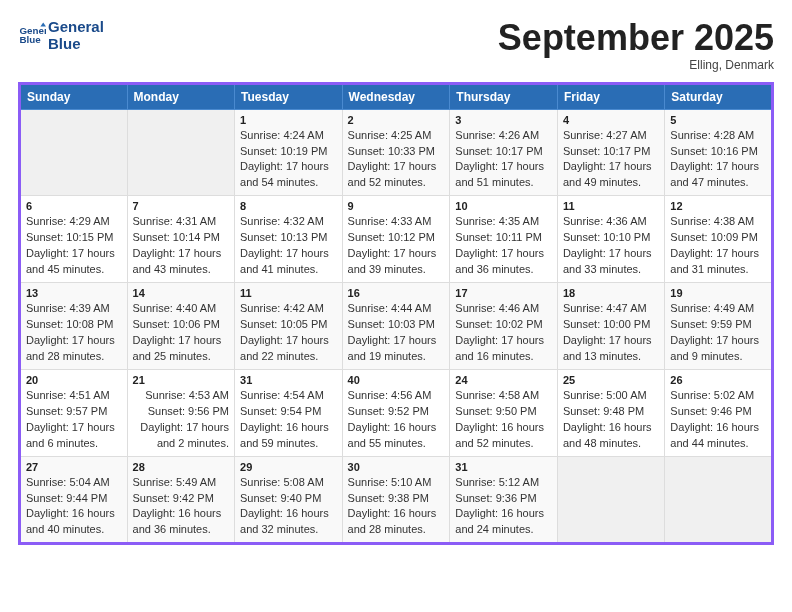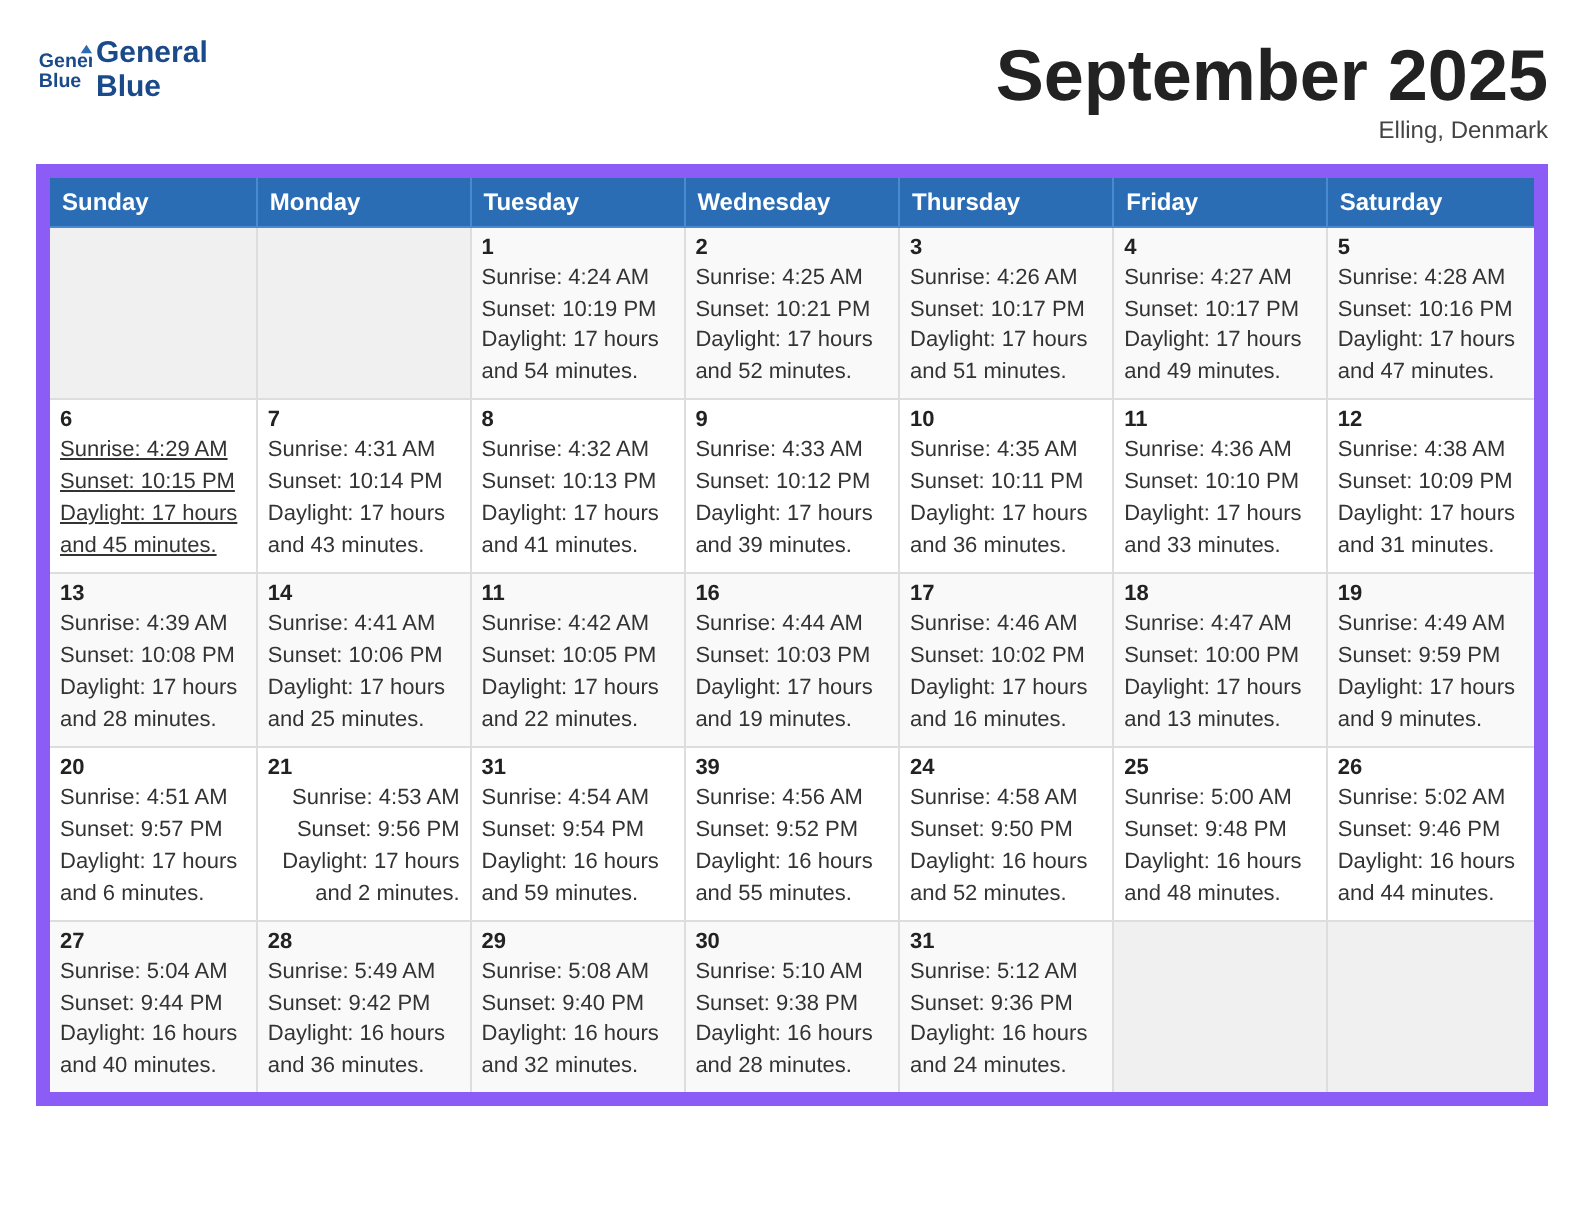--- a/index.html
+++ b/index.html
@@ -40,21 +40,21 @@
       color: #222;
       line-height: 1.1;
     }
     .subtitle {
       font-size: 12px;
       color: #444;
     }
     .calendar {
       width: 100%;
       border-collapse: collapse;
-      border: 7px solid #8b5cf6;
+      border: 3px solid #8b5cf6;
     }
     .calendar th {
       background: #2a6db5;
       color: #fff;
       font-size: 12px;
       font-weight: bold;
       padding: 5px 6px;
       text-align: left;
       border: 1px solid #4a8ad0;
     }
@@ -131,21 +131,21 @@
           <td>
             <span class="day-num">1</span>
             <div class="day-info" style="white-space: pre-line;">Sunrise: 4:24 AM
 Sunset: 10:19 PM
 Daylight: 17 hours
 and 54 minutes.</div>
           </td>
           <td>
             <span class="day-num">2</span>
             <div class="day-info" style="white-space: pre-line;">Sunrise: 4:25 AM
-Sunset: 10:21 PM
+Sunset: 10:33 PM
 Daylight: 17 hours
 and 52 minutes.</div>
           </td>
           <td>
             <span class="day-num">3</span>
             <div class="day-info" style="white-space: pre-line;">Sunrise: 4:26 AM
 Sunset: 10:17 PM
 Daylight: 17 hours
 and 51 minutes.</div>
           </td>
@@ -160,21 +160,21 @@
             <span class="day-num">5</span>
             <div class="day-info" style="white-space: pre-line;">Sunrise: 4:28 AM
 Sunset: 10:16 PM
 Daylight: 17 hours
 and 47 minutes.</div>
           </td>
         </tr>
         <tr>
           <td>
             <span class="day-num">6</span>
-            <div class="day-info" style="white-space: pre-line; text-decoration: underline;">Sunrise: 4:29 AM
+            <div class="day-info" style="white-space: pre-line;">Sunrise: 4:29 AM
 Sunset: 10:15 PM
 Daylight: 17 hours
 and 45 minutes.</div>
           </td>
           <td>
             <span class="day-num">7</span>
             <div class="day-info" style="white-space: pre-line;">Sunrise: 4:31 AM
 Sunset: 10:14 PM
 Daylight: 17 hours
 and 43 minutes.</div>
@@ -218,21 +218,21 @@
         <tr>
           <td>
             <span class="day-num">13</span>
             <div class="day-info" style="white-space: pre-line;">Sunrise: 4:39 AM
 Sunset: 10:08 PM
 Daylight: 17 hours
 and 28 minutes.</div>
           </td>
           <td>
             <span class="day-num">14</span>
-            <div class="day-info" style="white-space: pre-line;">Sunrise: 4:41 AM
+            <div class="day-info" style="white-space: pre-line;">Sunrise: 4:40 AM
 Sunset: 10:06 PM
 Daylight: 17 hours
 and 25 minutes.</div>
           </td>
           <td>
             <span class="day-num">11</span>
             <div class="day-info" style="white-space: pre-line;">Sunrise: 4:42 AM
 Sunset: 10:05 PM
 Daylight: 17 hours
 and 22 minutes.</div>
@@ -282,21 +282,21 @@
 and 2 minutes.</div>
           </td>
           <td>
             <span class="day-num">31</span>
             <div class="day-info" style="white-space: pre-line;">Sunrise: 4:54 AM
 Sunset: 9:54 PM
 Daylight: 16 hours
 and 59 minutes.</div>
           </td>
           <td>
-            <span class="day-num">39</span>
+            <span class="day-num">40</span>
             <div class="day-info" style="white-space: pre-line;">Sunrise: 4:56 AM
 Sunset: 9:52 PM
 Daylight: 16 hours
 and 55 minutes.</div>
           </td>
           <td>
             <span class="day-num">24</span>
             <div class="day-info" style="white-space: pre-line;">Sunrise: 4:58 AM
 Sunset: 9:50 PM
 Daylight: 16 hours

